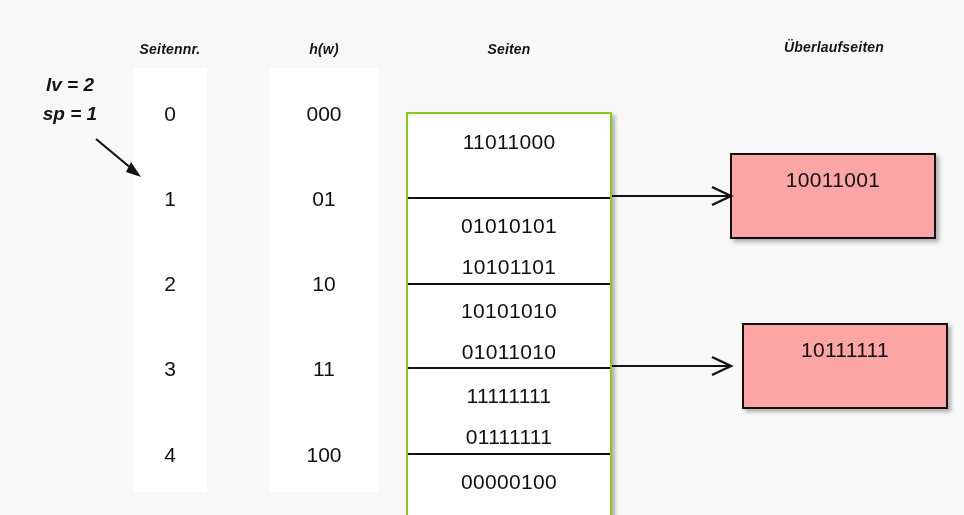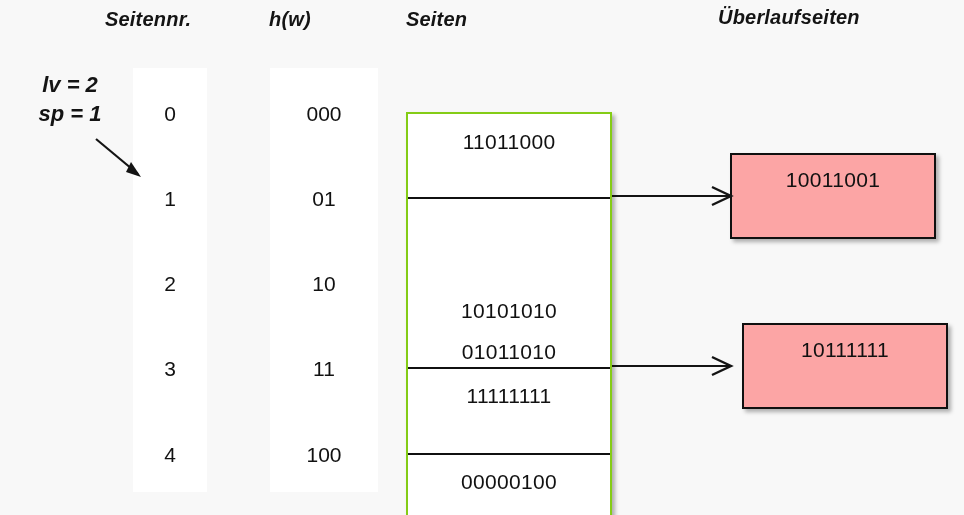--- a/index.html
+++ b/index.html
@@ -14,36 +14,37 @@
     background: #f8f8f8;
     font-family: "Liberation Sans", sans-serif;
     color: #1a1a1a;
     overflow: hidden;
   }
 
   
   .col-header {
     position: absolute;
     font-style: italic;
-    font-size: 20px;
+    font-size: 14px;
     font-weight: 600;
     letter-spacing: 0.2px;
     color: #141414;
-    text-align: left;
+    text-align: center;
     white-space: nowrap;
+    margin-top: 33px;
   }
 
   
   .param-block {
     position: absolute;
     left: 10px;
     top: 70px;
     width: 120px;
     font-style: italic;
-    font-size: 22px;
+    font-size: 19px;
     font-weight: 600;
     line-height: 29px;
     color: #141414;
     text-align: center;
   }
   .param-line { white-space: nowrap; }
 
   
   .lightcol {
     position: absolute;
@@ -151,28 +152,33 @@
     <div class="cellnum" style="top:290px;">11</div>
     <div class="cellnum" style="top:376px;">100</div>
   </div>
 
   <div class="pagestack">
 
     <div class="pagerow" style="top:0px; height:85px;">
       <div class="line" style="margin-top:17px;">11011000</div>
     </div>
 
+    <div class="pagerow" style="top:85px; height:86px;">
+      <div class="line" style="margin-top:16px;">01010101</div>
+      <div class="line" style="margin-top:20px;">10101101</div>
+    </div>
 
     <div class="pagerow" style="top:171px; height:84px;">
       <div class="line" style="margin-top:15px;">10101010</div>
       <div class="line" style="margin-top:20px;">01011010</div>
     </div>
 
     <div class="pagerow" style="top:255px; height:86px;">
       <div class="line" style="margin-top:16px;">11111111</div>
+      <div class="line" style="margin-top:20px;">01111111</div>
     </div>
 
     <div class="pagerow last" style="top:341px; height:79px;border-radius:30px;">
       <div class="line" style="margin-top:16px;">00000100</div>
     </div>
 
   </div>
 
   <div class="ovbox" style="top:153px;">
     <div class="line">10011001</div>

